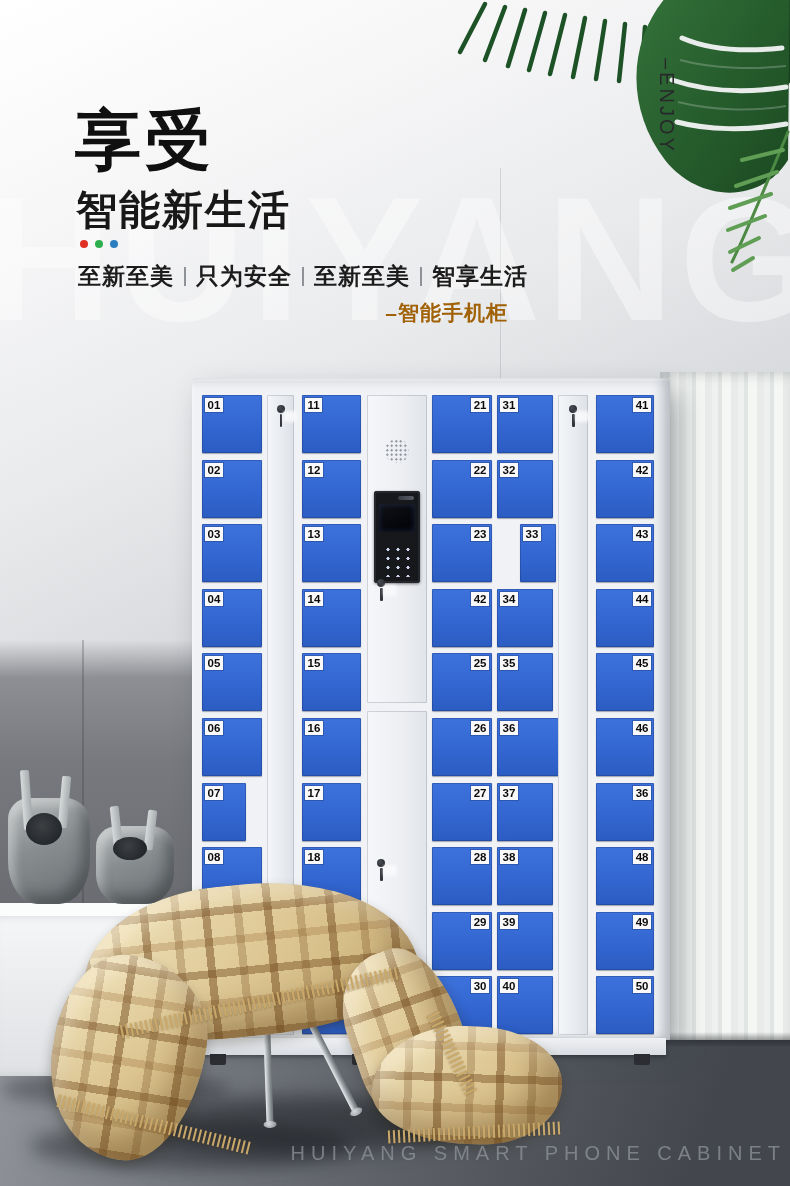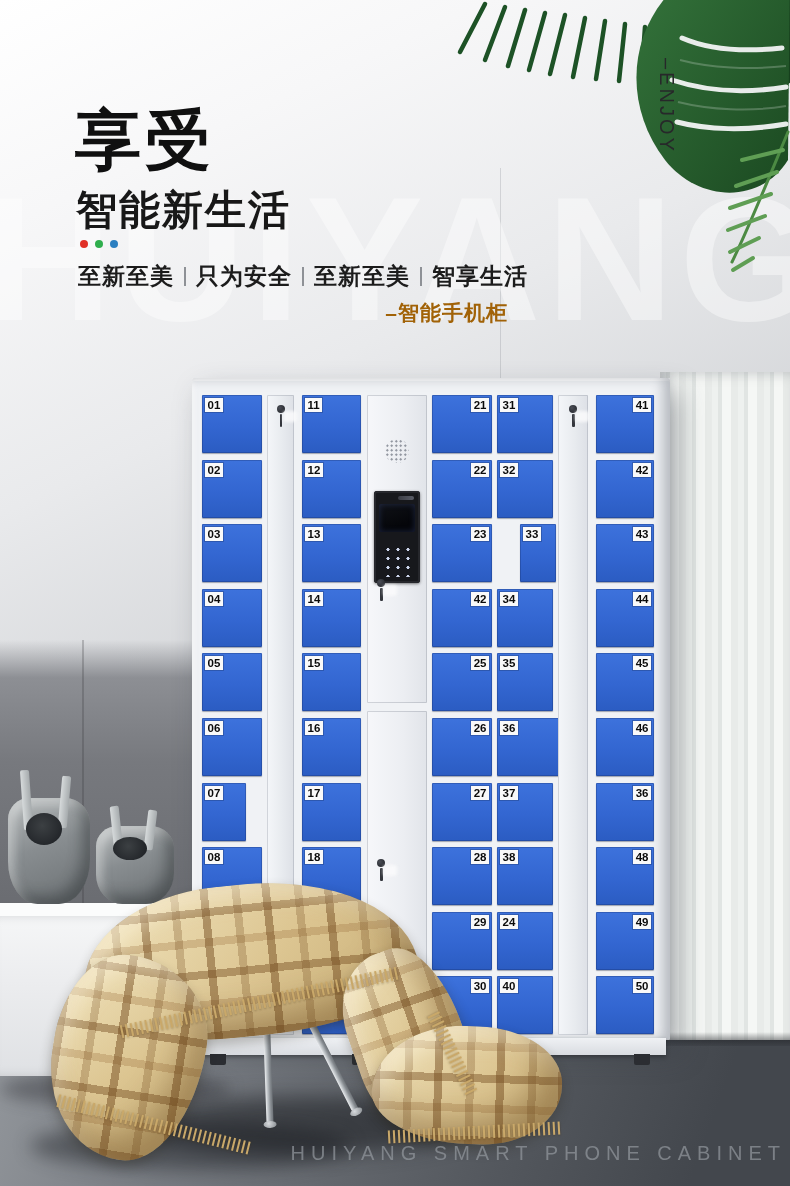--- a/index.html
+++ b/index.html
@@ -354,21 +354,21 @@
     <div class="door" style="left: 305px; top: 340px; width: 68px;">
       <div class="door-label">36</div>
     </div>
     <div class="door" style="left: 305px; top: 404.6px; width: 56px;">
       <div class="door-label">37</div>
     </div>
     <div class="door" style="left: 305px; top: 469.2px; width: 56px;">
       <div class="door-label">38</div>
     </div>
     <div class="door" style="left: 305px; top: 533.8px; width: 56px;">
-      <div class="door-label">24</div>
+      <div class="door-label">39</div>
     </div>
     <div class="door" style="left: 305px; top: 598.4px; width: 56px;">
       <div class="door-label">40</div>
     </div>
     <div class="strip" style="left: 366px; width: 30px;">
       <div class="lockset" style="left: 7px; top: 10px;">
         <div class="hole"></div>
         <div class="stem"></div>
         <div class="tag"></div>
       </div>

